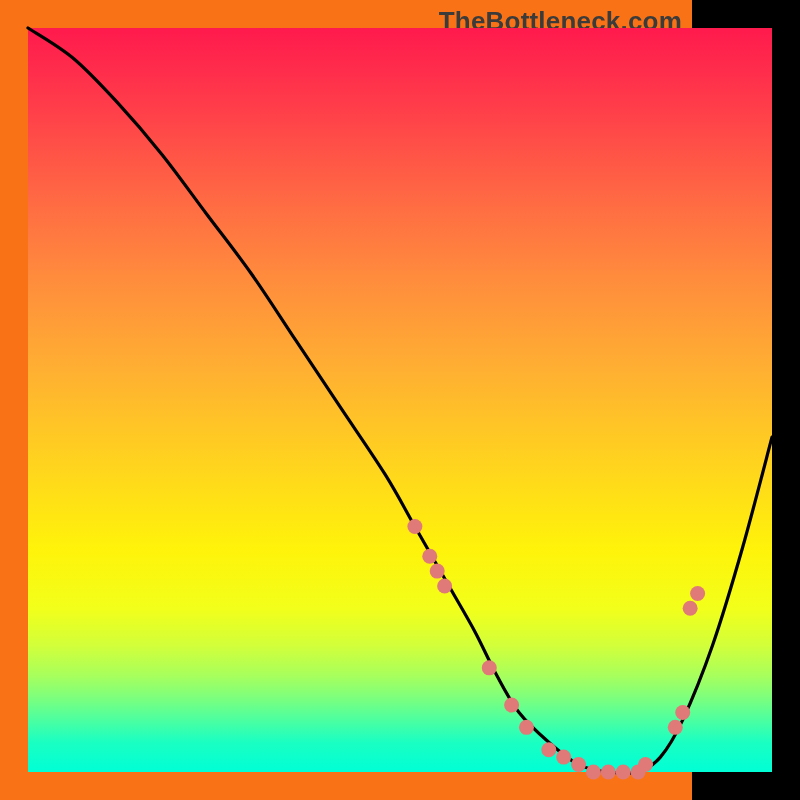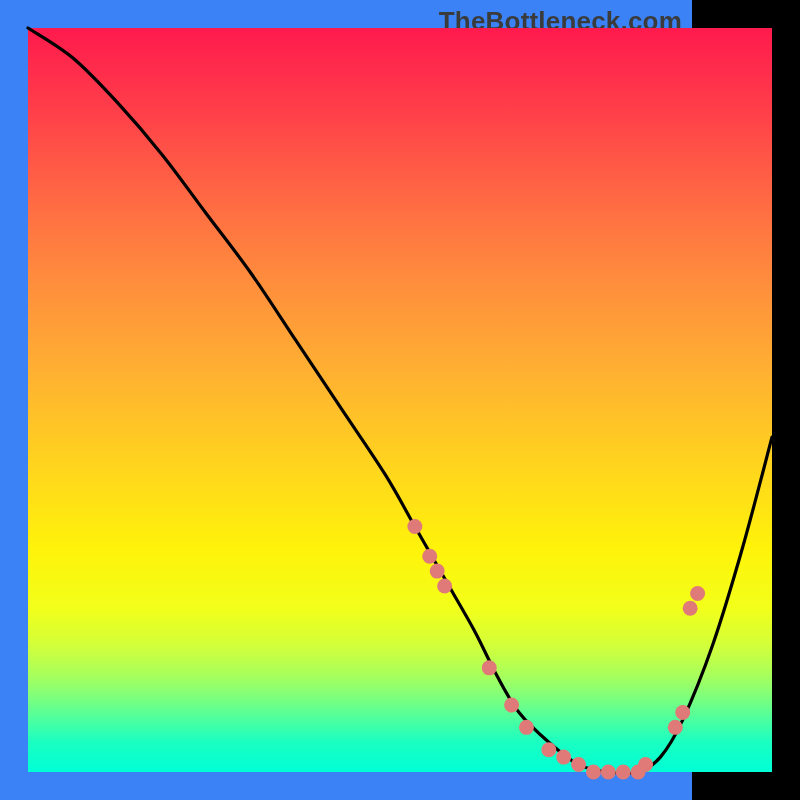--- a/index.html
+++ b/index.html
@@ -10,21 +10,21 @@
     background: #000;
     overflow: hidden;
     font-family: Arial, Helvetica, sans-serif;
   }
   .frame {
     position: absolute;
     left: 0;
     top: 0;
     width: 692px;
     height: 800px;
-    background: #3b82f6;
+    background: #f97316;
   }
   .plot {
     position: absolute;
     left: 28px;
     top: 28px;
     width: 744px;
     height: 744px;
     background: linear-gradient(to bottom,
       #ff1a4d 0%,
       #ff3b4a 10%,

